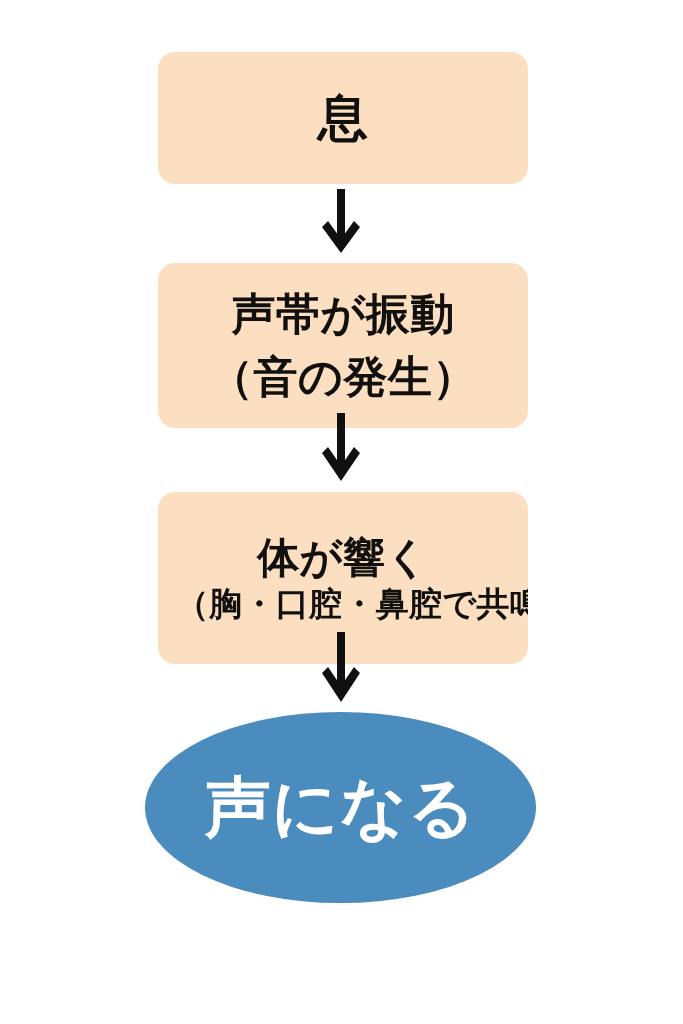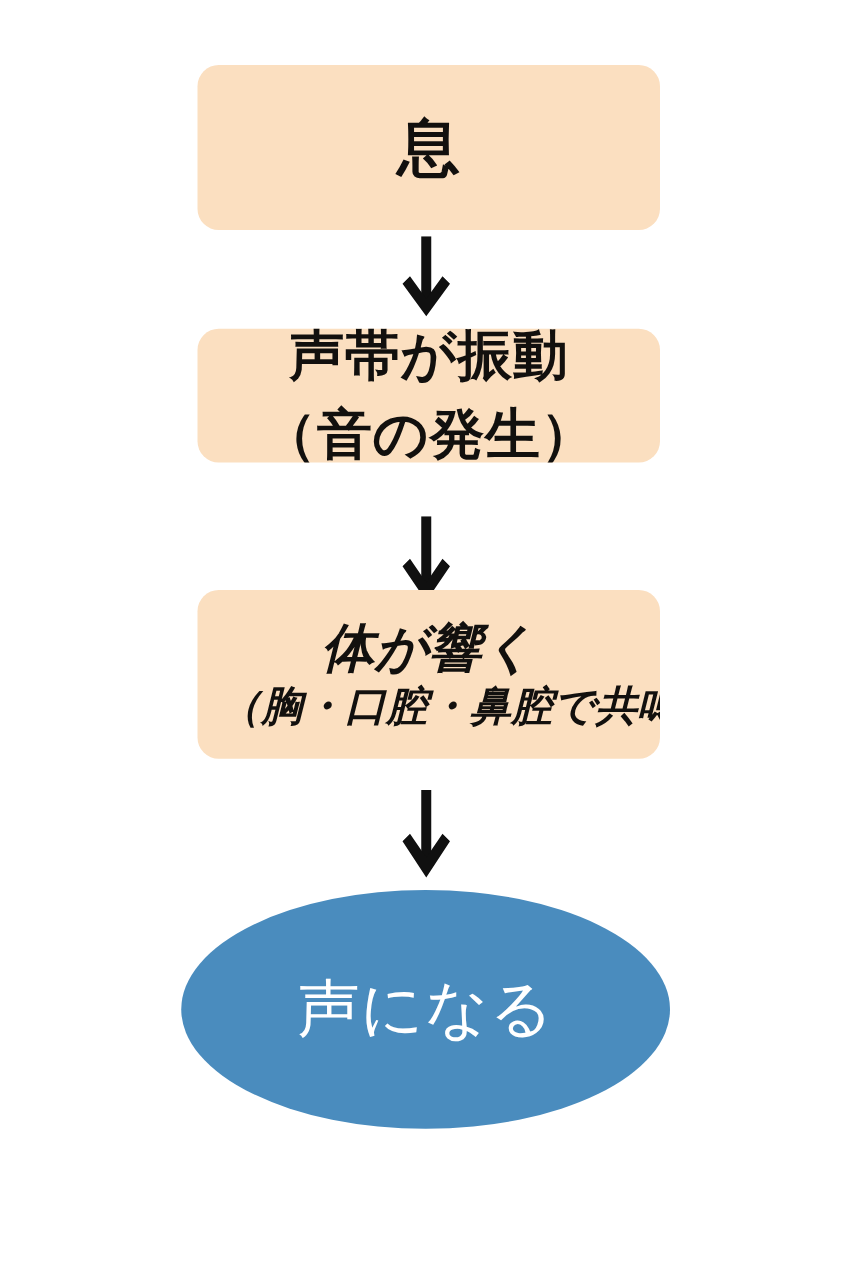--- a/index.html
+++ b/index.html
@@ -54,32 +54,31 @@
     width: 370px;
     height: 132px;
   }
   #box-breath .line.l1 { font-size: 50px; }
 
   
   #box-vocal-fold {
     left: 158px;
     top: 263px;
     width: 370px;
-    height: 107px;
+    height: 165px;
   }
   #box-vocal-fold .line.l1 { font-size: 44px; }
   #box-vocal-fold .line.l2 { font-size: 44px; margin-top: 12px; }
 
   
   #box-resonance {
     left: 158px;
-    top: 472px;
+    top: 492px;
     width: 370px;
-    height: 135px;
-    font-style: italic;
+    height: 172px;
   }
   #box-resonance .line.l1 { font-size: 42px; }
   #box-resonance .line.l2 {
     font-size: 33px;
     margin-top: 3px;
     
     transform: translateX(6px);
     margin-left: 21px;
   }
 
@@ -91,22 +90,22 @@
     width: 391px;
     height: 191px;
     background: #4a8cbe;
     border-radius: 50%;
     display: flex;
     align-items: center;
     justify-content: center;
     color: #ffffff;
   }
   #ellipse-result .line {
-    font-size: 50px;
-    font-weight: 400;
+    font-size: 66px;
+    font-weight: 700;
     white-space: nowrap;
     letter-spacing: 0.01em;
   }
 
   
   .arrow {
     position: absolute;
     left: 318px;
     width: 46px;
   }

